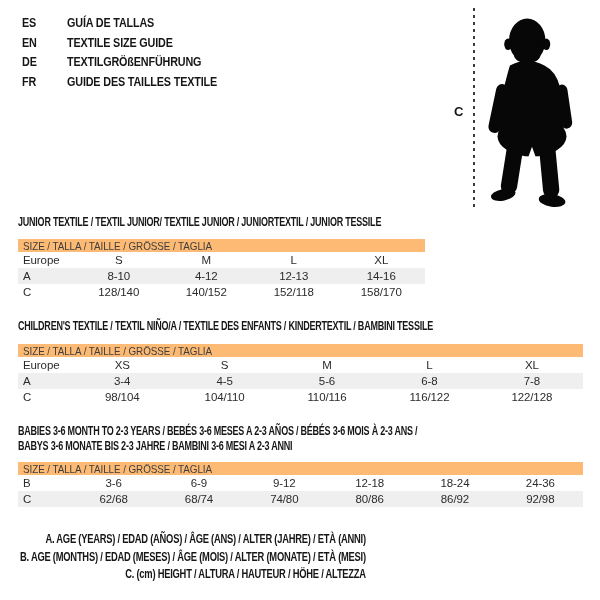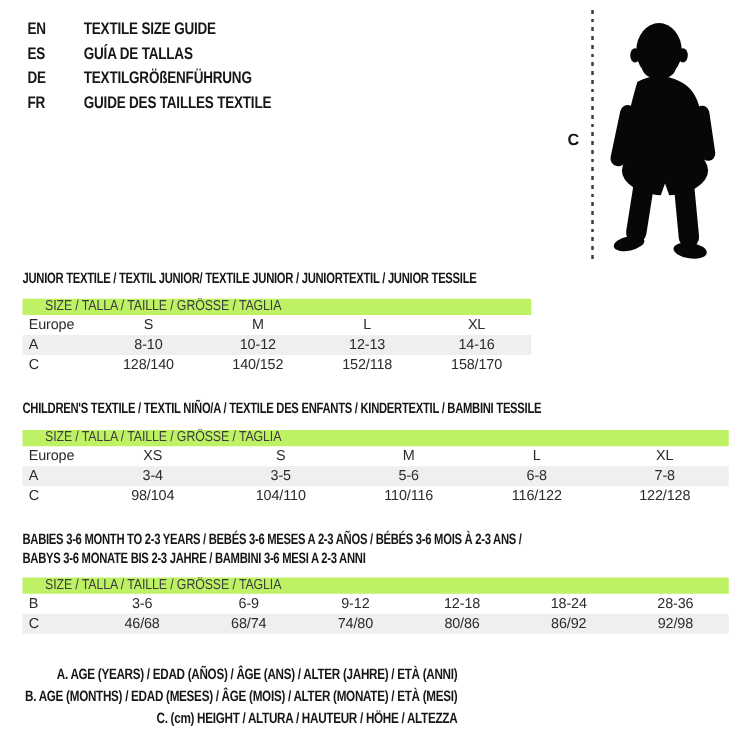--- a/index.html
+++ b/index.html
@@ -24,22 +24,22 @@
     position:absolute;left:454px;top:104px;font-weight:bold;font-size:13px;color:#161616;
   }
   .figure-svg{position:absolute;left:484px;top:6px;}
   
   .section-heading{
     position:absolute;font-weight:bold;font-size:12px;letter-spacing:-0.3px;color:#161616;
     transform:scaleX(0.75);transform-origin:0 0;white-space:nowrap;line-height:14.5px;
   }
   .size-table{position:absolute;}
   .size-bar{
-    height:13px;background:#bef264;display:flex;
-    font-size:11.5px;color:#3d3d3d;padding-left:18px;box-sizing:border-box;
+    height:13px;background:#fdba74;display:flex;align-items:center;
+    font-size:11.5px;color:#3d3d3d;padding-left:5px;box-sizing:border-box;
   }
   .size-bar span{transform:scaleX(0.86);transform-origin:0 50%;white-space:nowrap;letter-spacing:-0.1px;}
   .trow{display:flex;height:16px;align-items:center;font-size:11.5px;color:#2b2b2b;}
   .trow.stripe{background:#efefef;}
   .cell{flex:1;text-align:center;letter-spacing:-0.1px;}
   .cell.label{flex:0 0 52px;text-align:left;padding-left:5px;}
   .t-wide .cell.label{flex:0 0 48px;}
   
   .legend{position:absolute;left:20px;top:531px;text-align:right;}
   .legend-line{
@@ -47,26 +47,26 @@
     transform:scaleX(0.78);transform-origin:0 0;white-space:nowrap;
   }
 </style>
 </head>
 <body>
 
 <div id="canvas">
 
   <div class="lang-list">
     <div class="lang-row">
+      <span class="lang-code">ES</span>
+      <span class="lang-title">GUÍA DE TALLAS</span>
+    </div>
+    <div class="lang-row">
       <span class="lang-code">EN</span>
       <span class="lang-title">TEXTILE SIZE GUIDE</span>
-    </div>
-    <div class="lang-row">
-      <span class="lang-code">ES</span>
-      <span class="lang-title">GUÍA DE TALLAS</span>
     </div>
     <div class="lang-row">
       <span class="lang-code">DE</span>
       <span class="lang-title">TEXTILGRÖßENFÜHRUNG</span>
     </div>
     <div class="lang-row">
       <span class="lang-code">FR</span>
       <span class="lang-title">GUIDE DES TAILLES TEXTILE</span>
     </div>
   </div>
@@ -99,21 +99,21 @@
     <div class="trow">
       <div class="cell label">Europe</div>
       <div class="cell">S</div>
       <div class="cell">M</div>
       <div class="cell">L</div>
       <div class="cell">XL</div>
     </div>
     <div class="trow stripe">
       <div class="cell label">A</div>
       <div class="cell">8-10</div>
-      <div class="cell">10-12</div>
+      <div class="cell">4-12</div>
       <div class="cell">12-13</div>
       <div class="cell">14-16</div>
     </div>
     <div class="trow">
       <div class="cell label">C</div>
       <div class="cell">128/140</div>
       <div class="cell">140/152</div>
       <div class="cell">152/118</div>
       <div class="cell">158/170</div>
     </div>
@@ -128,21 +128,21 @@
       <div class="cell label">Europe</div>
       <div class="cell">XS</div>
       <div class="cell">S</div>
       <div class="cell">M</div>
       <div class="cell">L</div>
       <div class="cell">XL</div>
     </div>
     <div class="trow stripe">
       <div class="cell label">A</div>
       <div class="cell">3-4</div>
-      <div class="cell">3-5</div>
+      <div class="cell">4-5</div>
       <div class="cell">5-6</div>
       <div class="cell">6-8</div>
       <div class="cell">7-8</div>
     </div>
     <div class="trow">
       <div class="cell label">C</div>
       <div class="cell">98/104</div>
       <div class="cell">104/110</div>
       <div class="cell">110/116</div>
       <div class="cell">116/122</div>
@@ -158,25 +158,25 @@
     <div class="size-bar">
       <span>SIZE / TALLA / TAILLE / GRÖSSE / TAGLIA</span>
     </div>
     <div class="trow">
       <div class="cell label">B</div>
       <div class="cell">3-6</div>
       <div class="cell">6-9</div>
       <div class="cell">9-12</div>
       <div class="cell">12-18</div>
       <div class="cell">18-24</div>
-      <div class="cell">28-36</div>
+      <div class="cell">24-36</div>
     </div>
     <div class="trow stripe">
       <div class="cell label">C</div>
-      <div class="cell">46/68</div>
+      <div class="cell">62/68</div>
       <div class="cell">68/74</div>
       <div class="cell">74/80</div>
       <div class="cell">80/86</div>
       <div class="cell">86/92</div>
       <div class="cell">92/98</div>
     </div>
   </div>
 
   <div class="legend">
     <div class="legend-line">A. AGE (YEARS) / EDAD (AÑOS) / ÂGE (ANS) / ALTER (JAHRE) / ETÀ (ANNI)</div>

